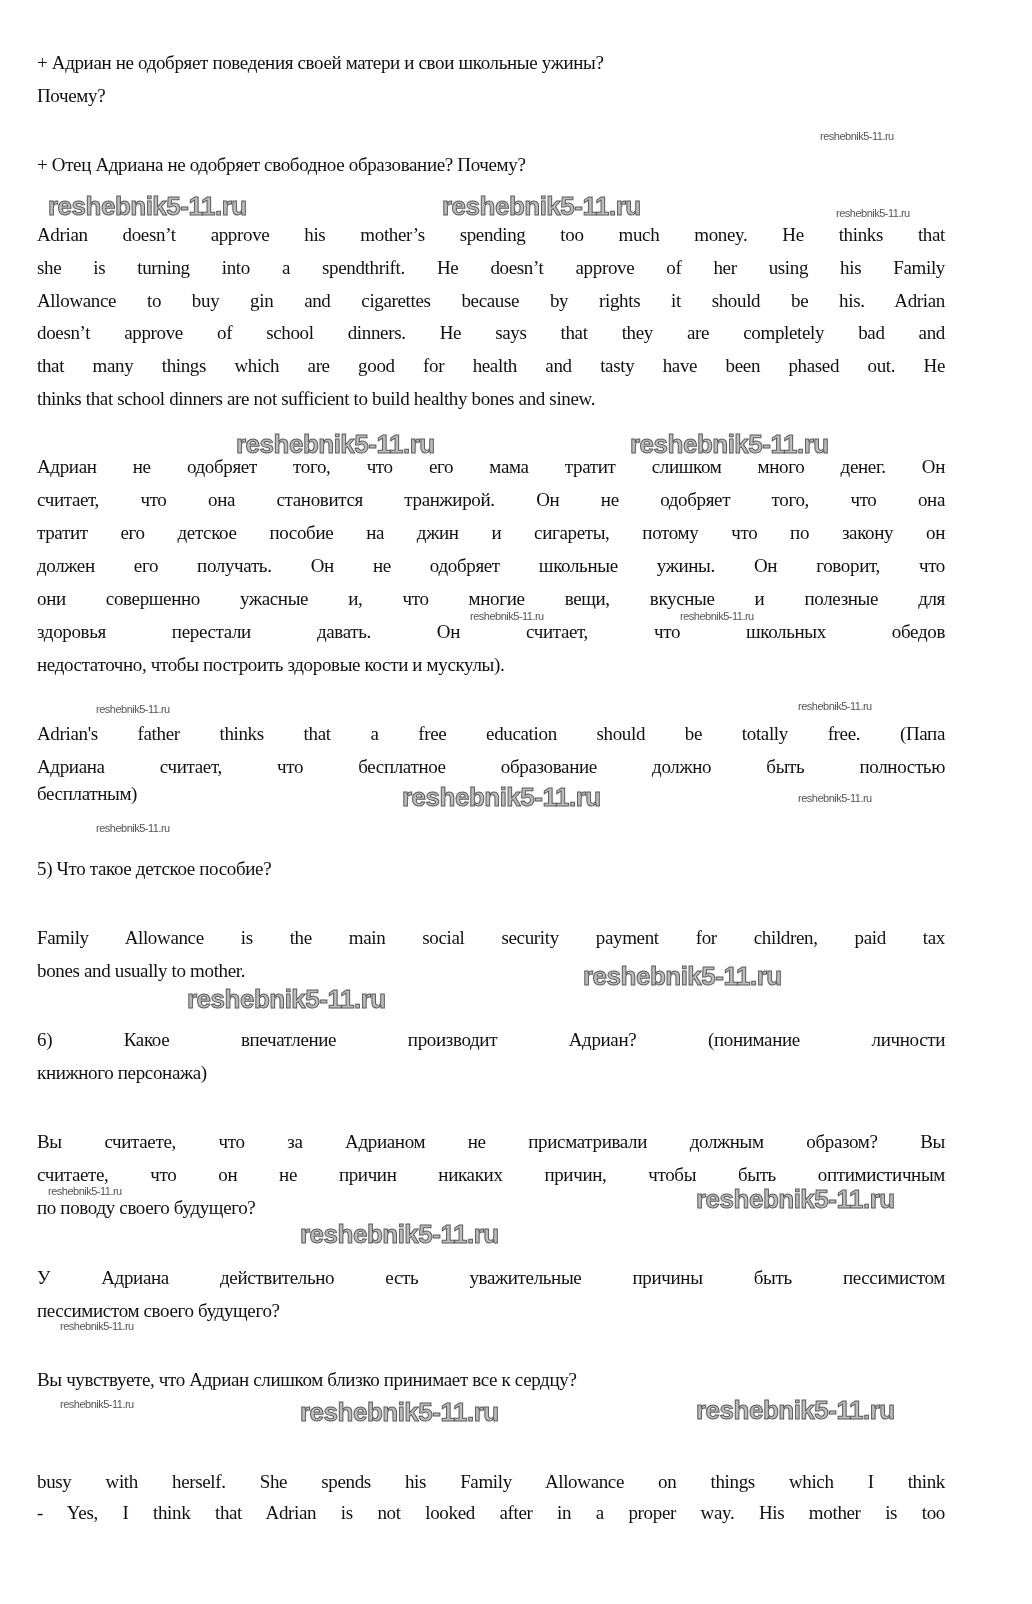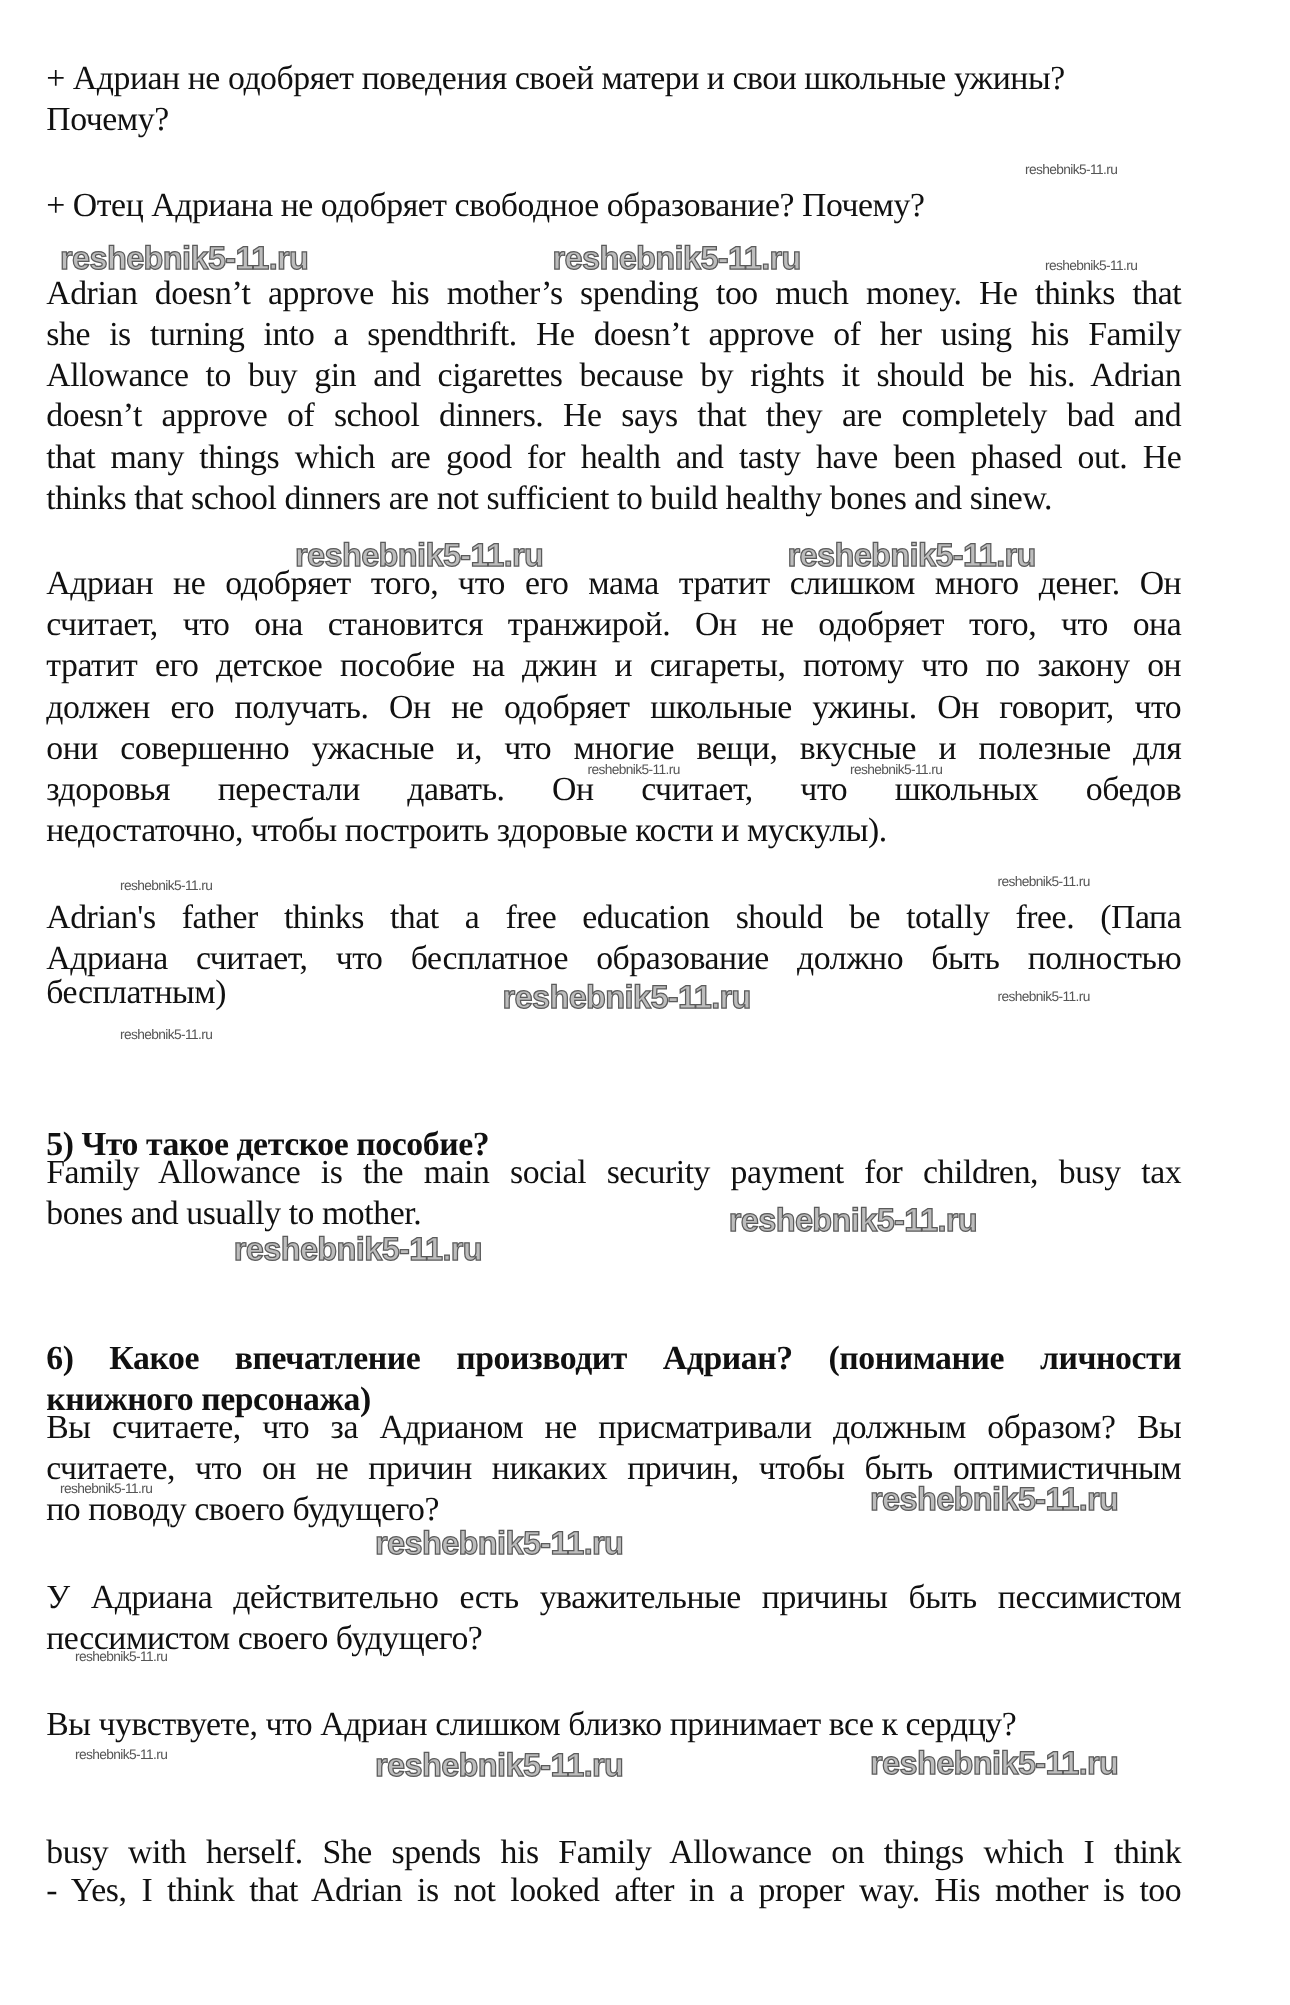--- a/index.html
+++ b/index.html
@@ -1,21 +1,21 @@
 <!DOCTYPE html>
 <html><head>
 <meta charset="utf-8">
 <style>
   html, body { margin: 0; padding: 0; background: #ffffff; }
   body { width: 1032px; height: 1604px; position: relative; overflow: hidden;
          font-family: "Liberation Serif", "DejaVu Serif", serif; color: #111; }
-  .line { position: absolute; left: 37px; width: 908px; font-size: 27px; line-height: 33px;
+  .line { position: absolute; left: 37px; width: 908px; font-size: 19px; line-height: 33px;
           white-space: nowrap; letter-spacing: -0.35px; }
   .just { text-align: justify; text-align-last: justify; }
-  .bold { font-weight: bold; margin-top: 47px; }
+  .bold { font-weight: normal; }
   .wm { position: absolute; font-family: Liberation Sans, sans-serif; font-weight: bold;
         color: #bdbdbd; -webkit-text-stroke: 1px #5a5a5a; white-space: nowrap; letter-spacing: -0.5px; }
   .wm-big { font-size: 26px; line-height: 28px; }
   .wm-small { font-size: 11px; line-height: 12px; color: #555; -webkit-text-stroke: 0; font-weight: normal; }
 </style>
 </head>
 <body>
 
 <div class="line" style="top:46px">+ Адриан не одобряет поведения своей матери и свои школьные ужины?</div>
 <div class="line" style="top:79px">Почему?</div>
@@ -35,21 +35,21 @@
 <div class="line just" style="top:582px">они совершенно ужасные и, что многие вещи, вкусные и полезные для</div>
 <div class="line just" style="top:615px">здоровья перестали давать. Он считает, что школьных обедов</div>
 <div class="line" style="top:648px">недостаточно, чтобы построить здоровые кости и мускулы).</div>
 
 <div class="line just" style="top:717px">Adrian's father thinks that a free education should be totally free. (Папа</div>
 <div class="line just" style="top:750px">Адриана считает, что бесплатное образование должно быть полностью</div>
 <div class="line" style="top:777px">бесплатным)</div>
 
 <div class="line bold" style="top:852px">5) Что такое детское пособие?</div>
 
-<div class="line just" style="top:921px">Family Allowance is the main social security payment for children, busy tax</div>
+<div class="line just" style="top:921px">Family Allowance is the main social security payment for children, paid tax</div>
 <div class="line" style="top:954px">bones and usually to mother.</div>
 
 <div class="line bold just" style="top:1023px">6) Какое впечатление производит Адриан? (понимание личности</div>
 <div class="line bold" style="top:1056px">книжного персонажа)</div>
 
 <div class="line just" style="top:1125px">Вы считаете, что за Адрианом не присматривали должным образом? Вы</div>
 <div class="line just" style="top:1158px">считаете, что он не причин никаких причин, чтобы быть оптимистичным</div>
 <div class="line" style="top:1191px">по поводу своего будущего?</div>
 
 <div class="line just" style="top:1261px">У Адриана действительно есть уважительные причины быть пессимистом</div>

